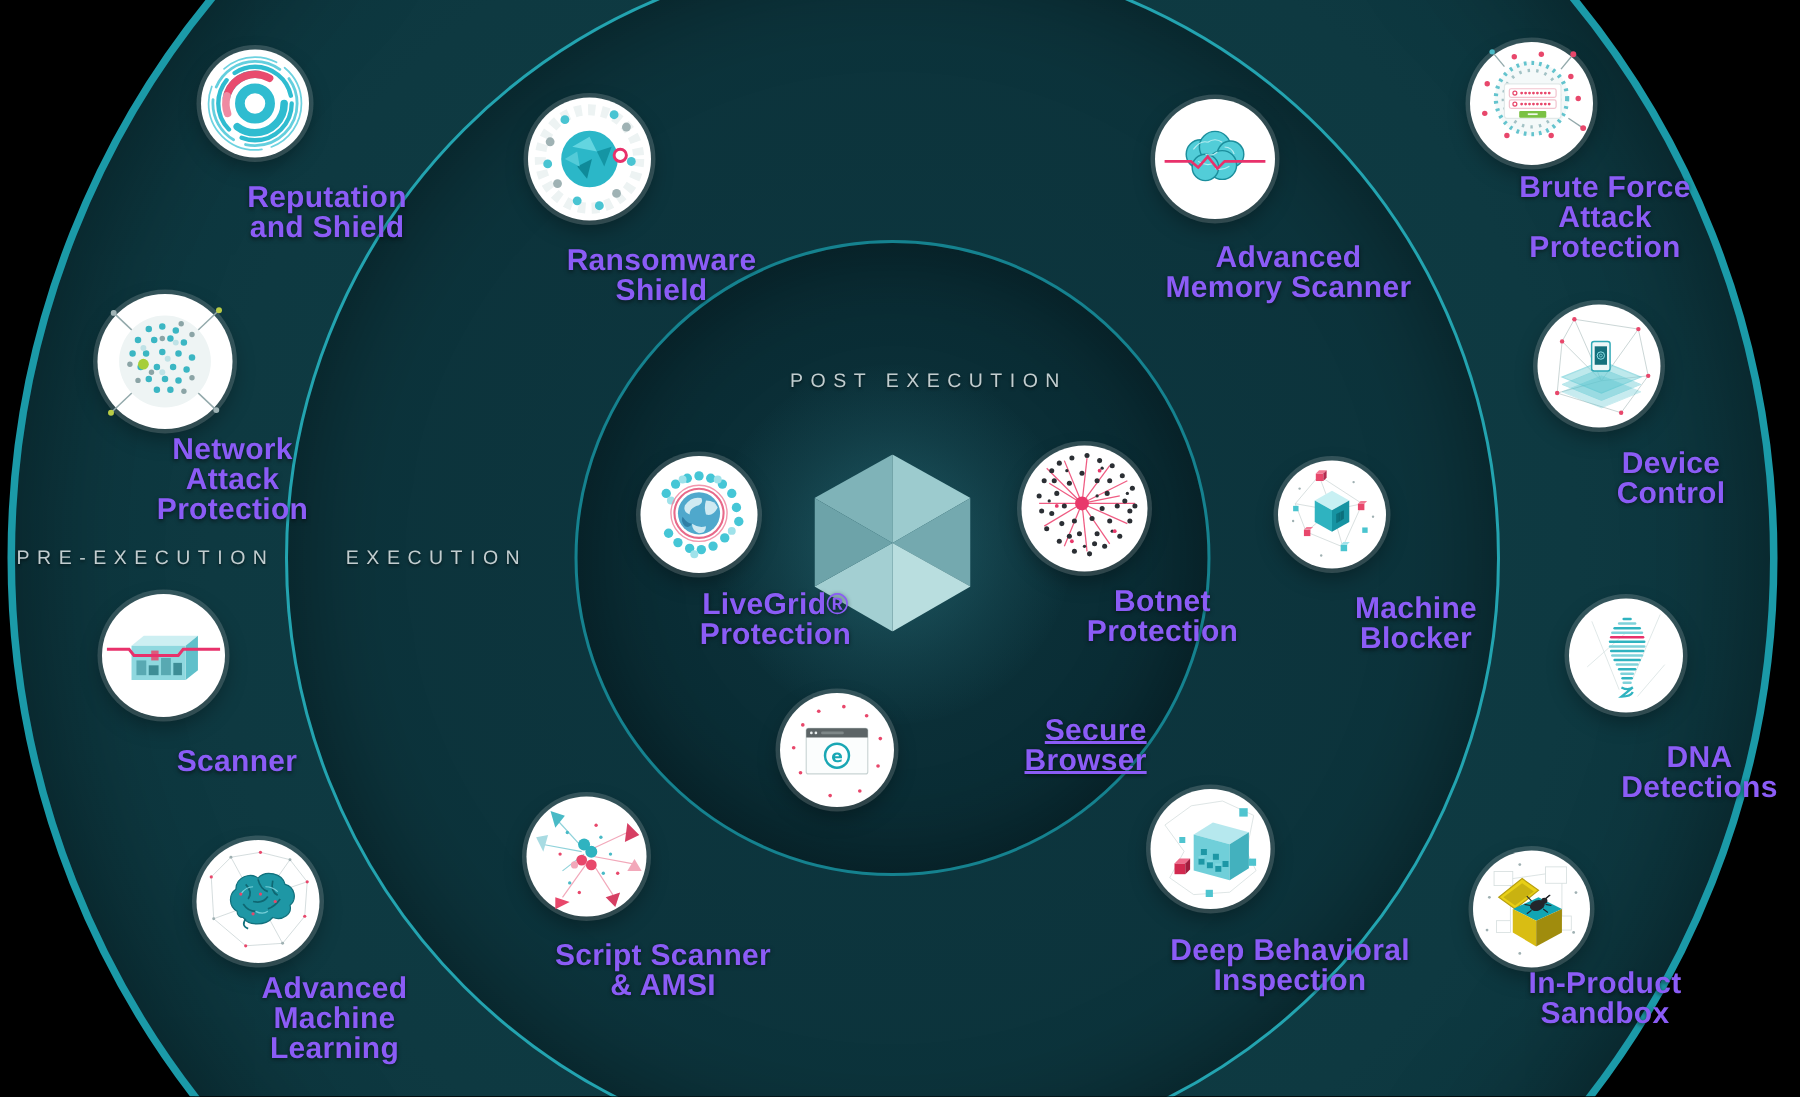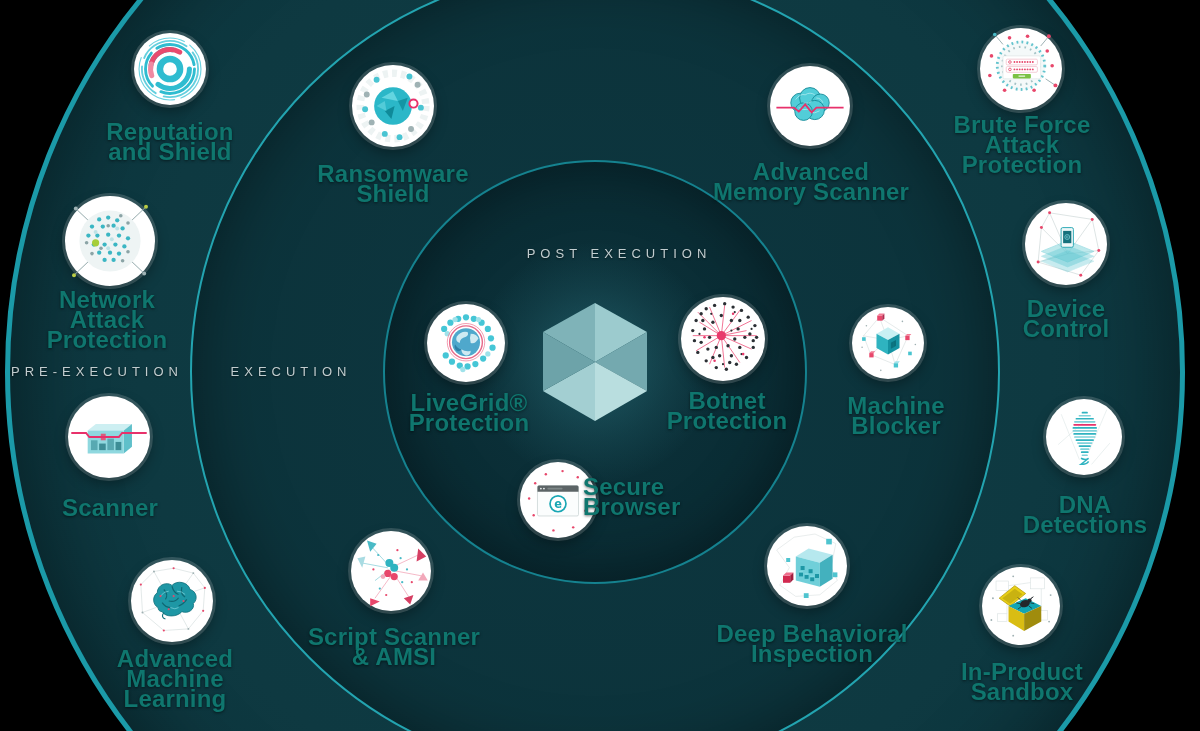--- a/index.html
+++ b/index.html
@@ -16,22 +16,22 @@
     background:radial-gradient(circle,#0c333c 0%,#0a2d35 55%,#082830 100%);
     border:2px solid #15828f;box-shadow:inset 0 0 60px rgba(0,0,0,.4);}
   .glow{position:absolute;left:475px;top:243px;width:240px;height:240px;border-radius:50%;
     background:radial-gradient(circle,rgba(47,121,133,.55) 0%,rgba(47,121,133,.18) 45%,rgba(47,121,133,0) 72%);}
   .cube{position:absolute;left:543px;top:303px;}
   .phase{position:absolute;color:#c2cdcf;font-size:13px;letter-spacing:5px;
     text-align:center;font-weight:500;text-shadow:0 1px 2px rgba(0,0,0,.5);}
   .icon-circle{position:absolute;background:#fff;border-radius:50%;
     box-shadow:0 0 0 3px rgba(255,255,255,.16),0 6px 14px rgba(0,0,0,.35);}
   .icon-circle svg{position:absolute;left:0;top:0;width:100%;height:100%;}
-  .label{position:absolute;color:#0f766e;font-weight:bold;font-size:24px;line-height:20px;
-    text-align:center;letter-spacing:.2px;text-shadow:0 1px 3px rgba(0,0,0,.55);}
+  .label{position:absolute;color:#8b5cf6;font-weight:bold;font-size:20px;line-height:20px;
+    text-align:center;letter-spacing:.2px;text-shadow:0 1px 3px rgba(0,0,0,.55);margin-left:48px;}
 </style>
 </head>
 <body>
 
 <div class="stage">
 
   <div class="ring ring-outer"></div>
   <div class="ring ring-middle"></div>
   <div class="ring ring-inner"></div>
   <div class="glow"></div>
@@ -306,21 +306,21 @@
             <circle cx="12" cy="48" r="1.6" fill="#e8476b"></circle>
 <rect x="23" y="31" width="54" height="40" rx="2" fill="#fbfdfd" stroke="#c9d4d4"></rect>
 <path d="M23,39 h54 v-6 a2,2 0 0 0 -2,-2 h-50 a2,2 0 0 0 -2,2 Z" fill="#5c6466"></path>
 <circle cx="27.5" cy="35" r="1.2" fill="#e9eeee"></circle>
             <circle cx="31.5" cy="35" r="1.2" fill="#e9eeee"></circle>
 <rect x="36" y="33.8" width="20" height="2.4" rx="1.2" fill="#7e8788"></rect>
 <circle cx="50" cy="55" r="10.5" fill="#ffffff" stroke="#1aa7b4" stroke-width="2.2"></circle>
 <text x="50" y="60.5" font-size="15" font-weight="bold" fill="#1aa7b4" text-anchor="middle" font-family="'DejaVu Sans',sans-serif">e</text>
           </svg>
         </div>
-    <div class="label" style="top: 477px; left: 583px; text-align: left;">
+    <div class="label" style="top: 477px; left: 635px; text-align: right; text-decoration: underline;">
           <div>Secure</div>
           <div>Browser</div>
         </div>
   </div>
       <div class="item">
     <div class="icon-circle" style="left: 681px; top: 297px; height: 84px; width: 84px;">
           <svg viewBox="0 0 100 100">
 <g stroke="#ef5b82" stroke-width="1">
               <line x1="48" y1="46" x2="20" y2="18"></line>
               <line x1="48" y1="46" x2="34" y2="12"></line>
@@ -639,19 +639,19 @@
               <line x1="50" y1="43" x2="46" y2="39"></line>
               <line x1="49" y1="47" x2="44" y2="46"></line>
               <line x1="50" y1="51" x2="46" y2="54"></line>
               <line x1="60" y1="50" x2="64" y2="53"></line>
               <line x1="62" y1="46" x2="67" y2="47"></line>
               <line x1="62" y1="41" x2="66" y2="38"></line>
               <line x1="62" y1="41.5" x2="65" y2="38.5"></line>
             </g>
           </svg>
         </div>
-    <div class="label" style="top: 662px; left: 912px; width: 220px;">
+    <div class="label" style="top: 646px; left: 912px; width: 220px;">
           <div>In-Product</div>
           <div>Sandbox</div>
         </div>
   </div>
     </div>
 </div>
 
 </body></html>

